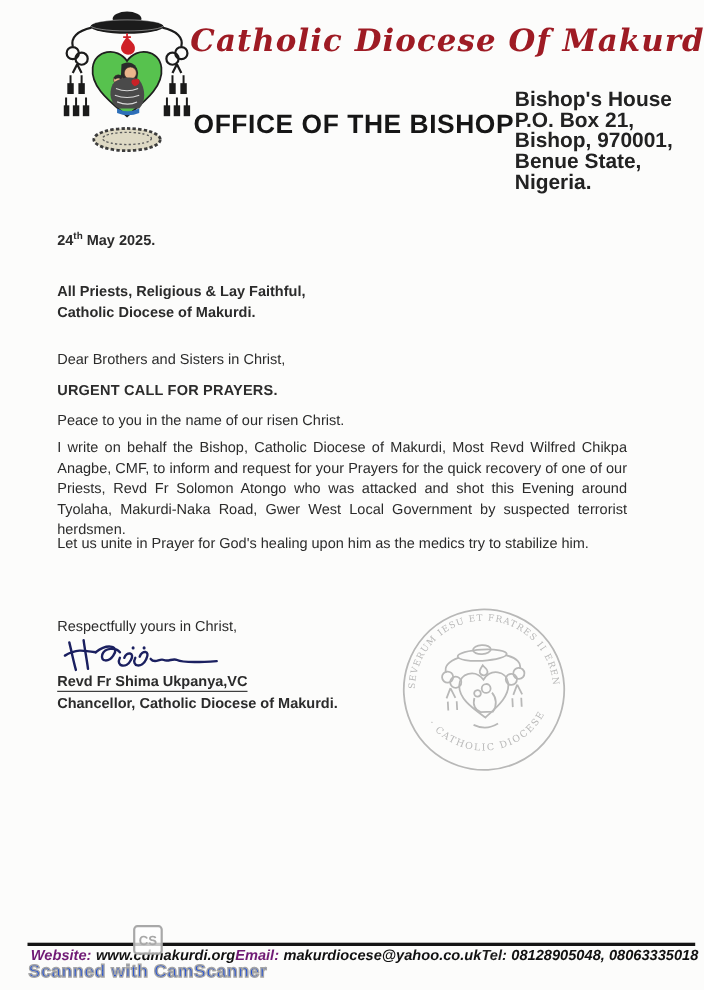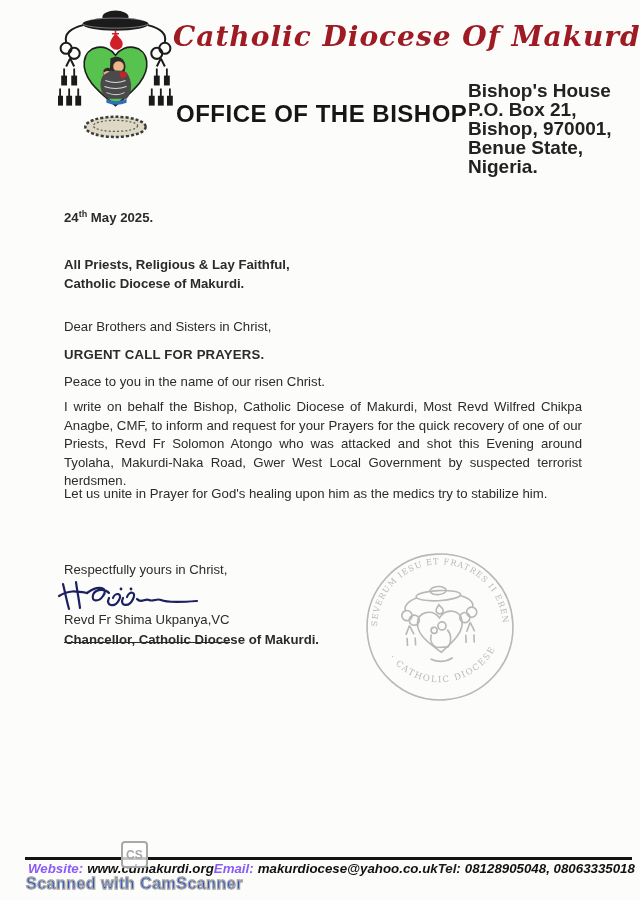--- a/index.html
+++ b/index.html
@@ -25,46 +25,46 @@
   .lh-office{
     position:absolute;left:176px;top:60px;
     font-size:24px;font-weight:700;letter-spacing:.5px;color:#161616;margin-top:40px;
   }
   .lh-address{
     position:absolute;left:468px;top:81px;
     font-size:19px;font-weight:700;line-height:19px;color:#222;
   }
 
   
-  .txt{position:absolute;left:64px;font-size:13.2px;color:#2b2b2b;}
+  .txt{position:absolute;left:52px;font-size:13.2px;color:#2b2b2b;}
   .date-line{top:209px;font-weight:600;}
   .date-line sup{font-size:9px;vertical-align:super;}
   .recipient{top:255px;font-weight:600;line-height:19px;}
   .salutation{top:319px;}
   .subject{top:347px;font-weight:700;letter-spacing:.2px;}
   .greeting{top:374px;}
   .body-par{top:398px;width:518px;text-align:justify;line-height:18.5px;}
   .par2{top:486px;width:520px;}
   .par3{top:514px;width:520px;}
   .closing{top:562px;}
-  .sig-block-name{top:612px;font-weight:400;border-bottom:1.6px solid #2b2b2b;padding-bottom:15px;}
+  .sig-block-name{top:612px;font-weight:700;border-bottom:1.6px solid #2b2b2b;padding-bottom:1px;}
   .sig-block-title{top:632px;font-weight:600;}
   .signature{position:absolute;left:56px;top:576px;width:150px;height:40px;}
 
   
   .seal{position:absolute;left:362px;top:549px;width:156px;height:156px;opacity:.62;transform:rotate(-3deg);}
 
   
   .footer-rule{position:absolute;left:25px;top:857px;width:607px;height:2.6px;background:#141414;}
   .footer-line{
     position:absolute;left:28px;top:861px;width:606px;
     display:flex;justify-content:space-between;
     font-size:13.3px;font-weight:700;font-style:italic;white-space:nowrap;
   }
-  .footer-line .lbl{color:#8b5cf6;margin-right:4px;}
+  .footer-line .lbl{color:#701a75;margin-right:4px;}
   .footer-line .lbl-dark{color:#1c1c1c;margin-right:4px;}
   .footer-line .val{color:#111;}
 
   
   .watermark{
     position:absolute;left:26px;top:841px;
     display:flex;align-items:center;gap:7px;z-index:5;flex-direction:column;
   }
   .cs-box{
     width:23px;height:23px;border:2.2px solid #a8a8a8;border-radius:4px;

